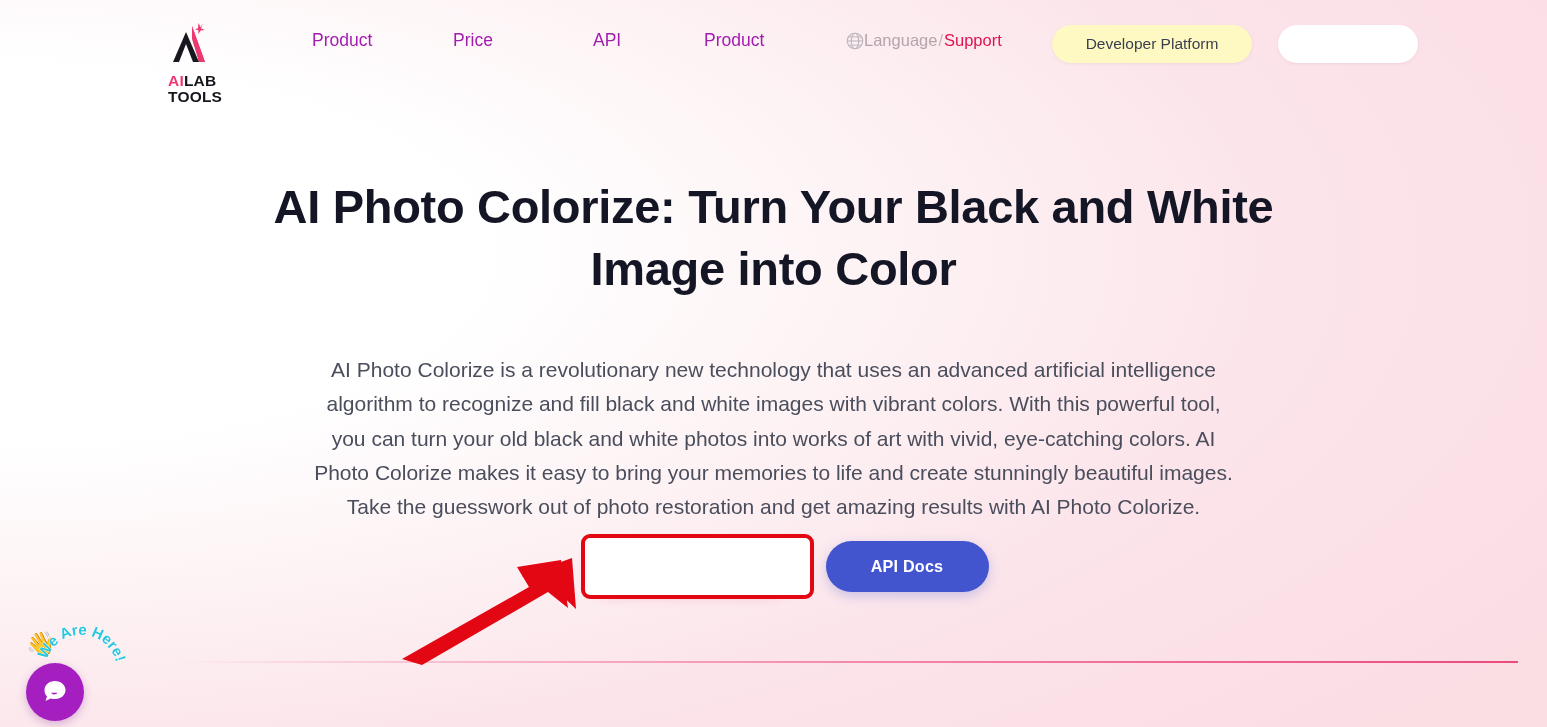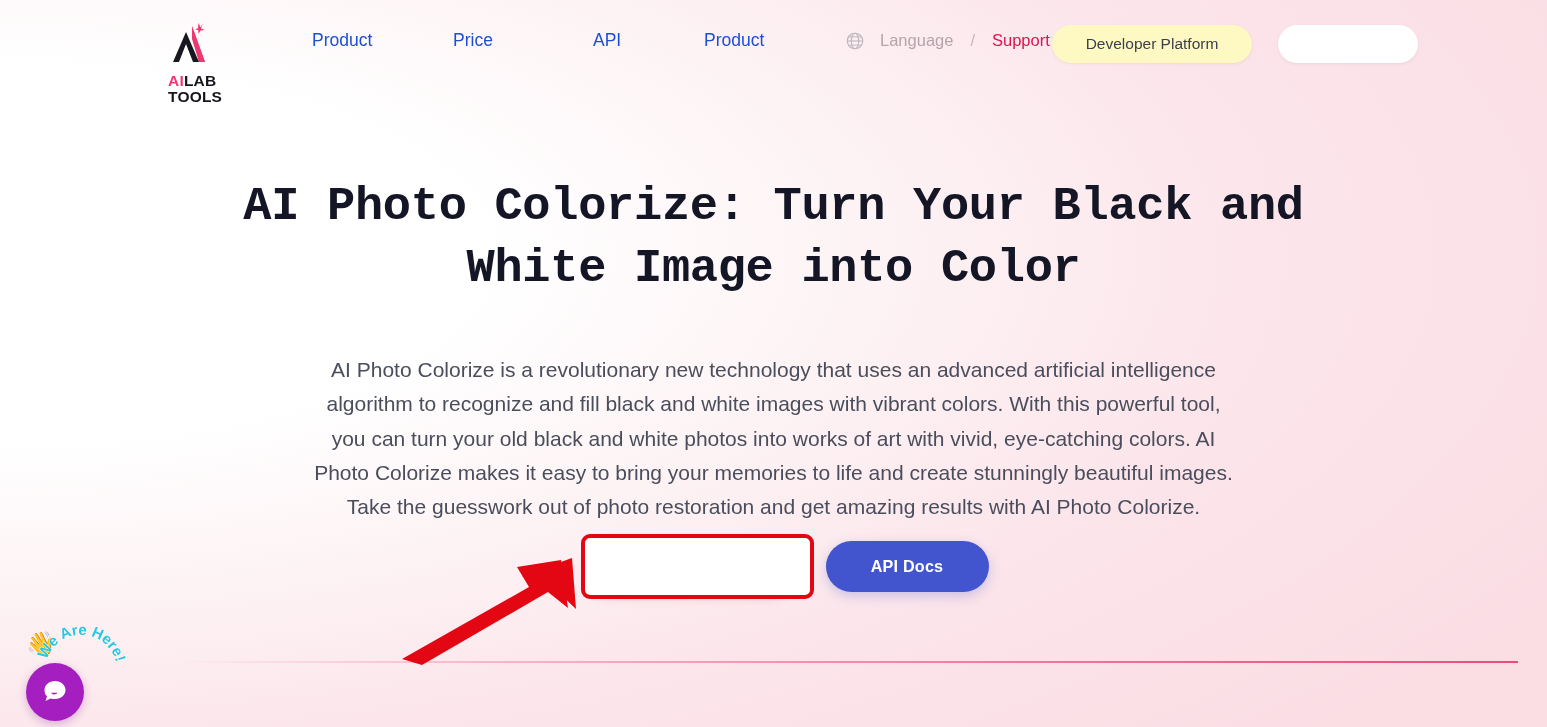--- a/index.html
+++ b/index.html
@@ -25,31 +25,31 @@
   }
   .logo-mark { width:46px; height:42px; display:block; }
   .logo-text { line-height:1.02; }
   .logo-line1 { font-size:15.5px; font-weight:800; letter-spacing:.2px; }
   .logo-line2 { font-size:15.5px; font-weight:800; letter-spacing:.2px; color:#15161c; }
   .logo-ai { color:#ec3a71; }
   .logo-lab { color:#15161c; }
 
   .nav { position:absolute; left:312px; top:30px; display:flex; align-items:center; }
   .nav-item {
-    font-size:17.5px; color:#1d4ed8; font-weight:400;
+    font-size:17.5px; color:#a21caf; font-weight:400;
     cursor:pointer; white-space:nowrap;
   }
   .nav-item:nth-child(1){ width:141px; }
   .nav-item:nth-child(2){ width:140px; }
   .nav-item:nth-child(3){ width:111px; }
   .nav-item:nth-child(4){ width:110px; }
 
   .lang {
     position:absolute; left:846px; top:31px;
-    display:flex; align-items:center; gap:16px; cursor:pointer;
+    display:flex; align-items:center; gap:0; cursor:pointer;
   }
   .globe { width:18px; height:18px; display:block; opacity:.55; }
   .lang-label { font-size:16.5px; color:#b6a3ab; }
   .lang-sep { font-size:16.5px; color:#c9b4bb; margin:0 1px; }
   .lang-value { font-size:16.5px; color:#e0124f; }
 
   .btn-dev {
     position:absolute; left:1052px; top:25px;
     width:200px; height:38px; border-radius:19px;
     background:#fef9c3; border:none;
@@ -62,21 +62,21 @@
     width:140px; height:38px; border-radius:19px;
     background:#ffffff; border:none; cursor:pointer;
     box-shadow:0 1px 3px rgba(150,90,110,.10);
   }
 
   
   .hero { position:absolute; top:176px; left:0; width:1547px; text-align:center; }
   .hero-title {
     font-size:47px; font-weight:800; line-height:1.31;
     color:#141625; letter-spacing:-0.3px;
-    max-width:1120px; margin:0 auto;font-family:Liberation Mono, monospace;
+    max-width:1120px; margin:0 auto;
   }
   .hero-desc {
     margin:54px auto 2px; max-width:930px;
     font-size:21px; line-height:1.63; color:#4a4e5c; font-weight:400;
   }
 
   
   .cta-row {
     position:absolute; top:541px; left:0; width:1547px;
     display:flex; justify-content:center; align-items:center; gap:32px;padding-left:27px;

